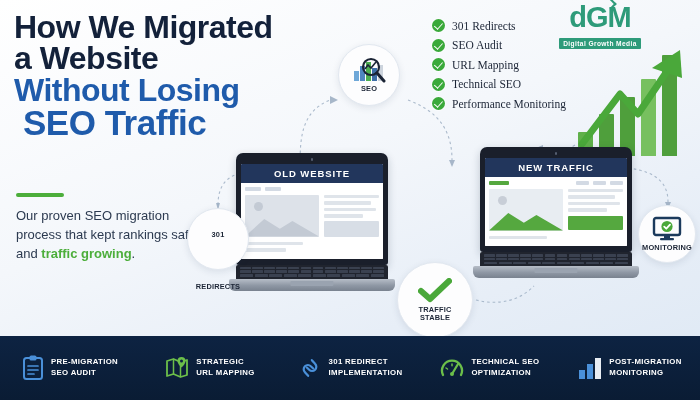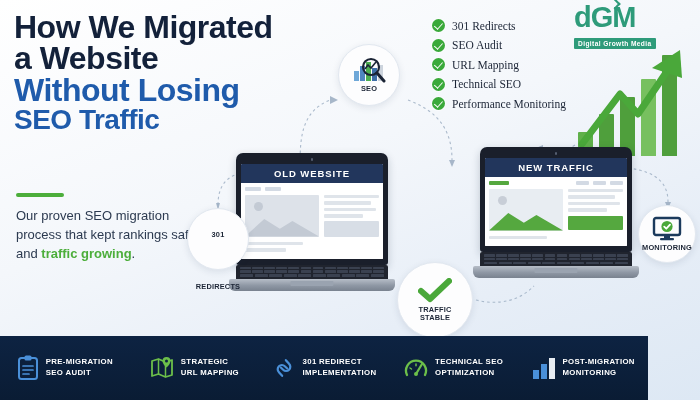--- a/index.html
+++ b/index.html
@@ -18,21 +18,21 @@
   
   .title-block { position:absolute; left:14px; top:12px; width:278px; }
   .t-line {
     font-weight:bold; letter-spacing:-0.5px; line-height:0.98;
     color:#13213a; font-size:33px; white-space:nowrap;
   }
   .t-line.blue { color:#1f5bab; }
   .t-line.l1 { font-size:32px; }
   .t-line.l2 { font-size:32px; }
   .t-line.l3 { font-size:32px; }
-  .t-line.l4 { font-size:28px; }
+  .t-line.l4 { font-size:35px;margin-left:9px; }
   .rule {
     position:absolute; left:16px; top:193px; width:48px; height:4px;
     background:#4cae3b; border-radius:2px;
   }
   .subtitle {
     position:absolute; left:16px; top:207px; width:190px;
     font-size:13px; line-height:1.45; color:#2c3a50;
   }
   .subtitle .grn { color:#4cae3b; font-weight:bold; }
 
@@ -45,21 +45,21 @@
     box-shadow:0 0 0 1px rgba(255,255,255,.55);
   }
   .check-ico::after {
     content:""; position:absolute; left:4px; top:2px;
     width:3.5px; height:7px; border:solid #fff;
     border-width:0 1.8px 1.8px 0; transform:rotate(42deg);
   }
   .check-txt { font-size:11.5px; color:#1b2435; white-space:nowrap; }
 
   
-  .logo { position:absolute; left:574px; top:3px; width:110px; text-align:left; }
+  .logo { position:absolute; left:545px; top:3px; width:110px; text-align:center; }
   .logo-mark {
     font-size:29px; font-weight:bold; color:#2e9b7a; line-height:1;
     letter-spacing:-1px; position:relative; display:inline-block;
   }
   .logo-tick {
     position:absolute; right:16px; top:-3px; width:8px; height:8px;
     border-top:2px solid #2e9b7a; border-right:2px solid #2e9b7a;
     transform:rotate(45deg);
   }
   .logo-sub {
@@ -142,21 +142,21 @@
   #badge-seo { left:338px; top:44px; width:62px; height:62px; }
   #badge-301 { left:187px; top:208px; width:62px; height:62px;gap:44px; }
   #badge-traffic { left:397px; top:262px; width:76px; height:76px; }
   #badge-monitor { left:638px; top:205px; width:58px; height:58px; }
 
   .dotline { position:absolute; left:0; top:0; width:700px; height:400px;
              pointer-events:none; }
 
   
   .footer {
-    position:absolute; left:0; top:336px; width:648px; height:64px;
+    position:absolute; left:0; top:336px; width:700px; height:64px;
     background:linear-gradient(180deg,#0d2342 0%,#0a1c34 100%);
     display:flex; align-items:center;
   }
   .fitem { flex:1; display:flex; align-items:center; justify-content:center;
            gap:7px; position:relative; }
   .fitem + .fitem::before {
     content:""; position:absolute; left:0; top:12px; bottom:12px;
     width:1px; background:rgba(255,255,255,.15);
   }
   .ftext { color:#fff; font-size:7.8px; font-weight:bold; line-height:1.4;

